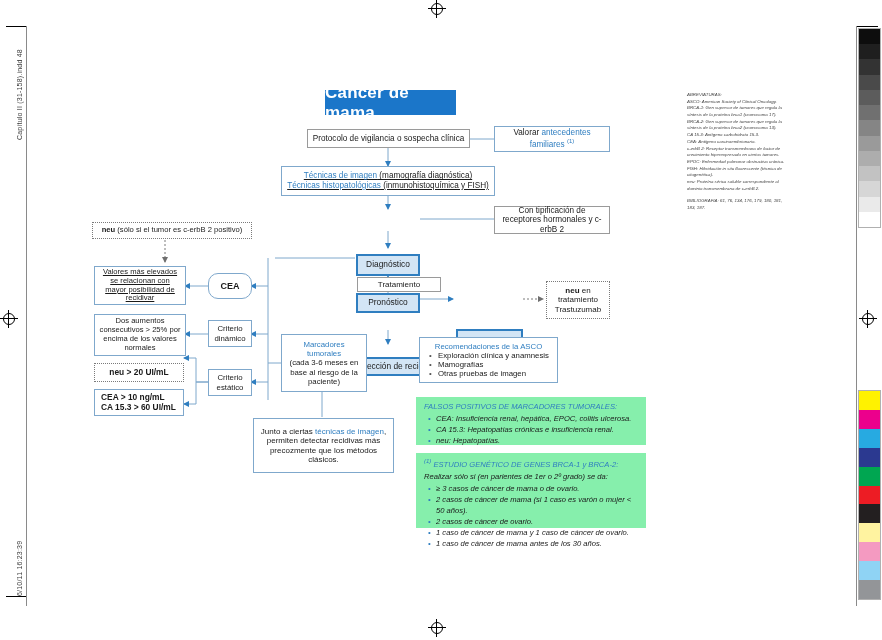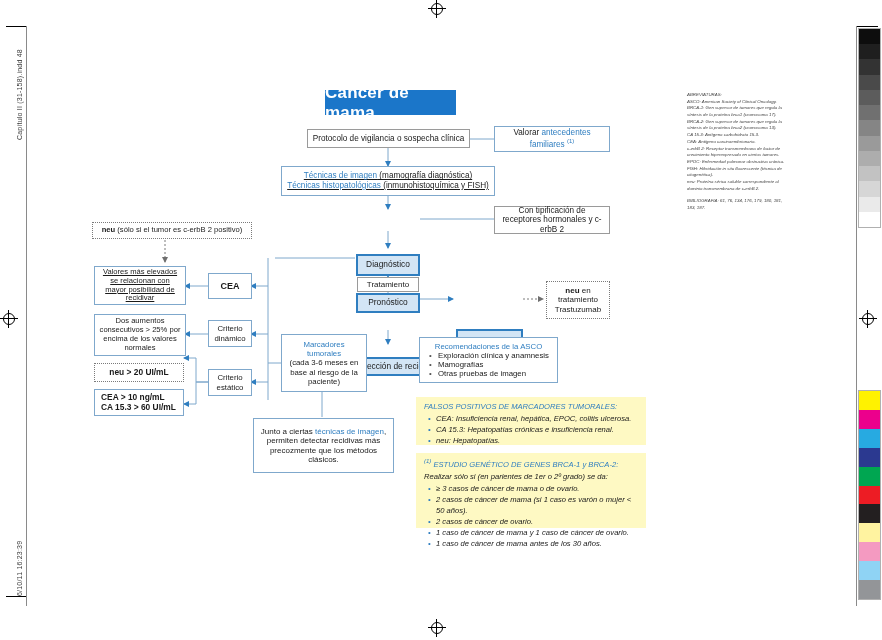--- a/index.html
+++ b/index.html
@@ -98,21 +98,21 @@
     display: flex; align-items: center; justify-content: center;
   }
 
   .acc { color: #2f7ec0; }
   .sup { font-size: 6px; vertical-align: super; }
   .bold { font-weight: bold; }
 
   
   .panel {
     position: absolute;
-    background: #fef9c3;
+    background: #86efac;
     padding: 4px 8px 5px 8px;
     font-style: italic;
     font-size: 7.6px;
     line-height: 1.45;
   }
   .panel .ptitle {
     color: #2f7ec0;
     font-style: italic;
     margin-bottom: 1px;
   }
@@ -282,21 +282,21 @@
   </div>
 
   <div class="node grey" style="left:494px; top:206px; width:116px; height:28px; font-size:8.2px;">
     <span>Con tipificación de receptores hormonales y c-erbB 2</span>
   </div>
 
   <div class="node heavy" style="left:356px; top:248px; width:64px; height:20px; font-size:8.4px;">
     <span>Pronóstico</span>
   </div>
 
-  <div class="node grey" style="left:357px; top:277px; width:62px; height:15px; font-size:8px;">
+  <div class="node grey" style="left:357px; top:277px; width:84px; height:15px; font-size:8px;">
     <span>Tratamiento</span>
   </div>
 
   <div class="node heavy" style="left:456px; top:284px; width:67px; height:30px; font-size:8px;">
     <span>Predicción de la eficacia</span>
   </div>
 
   <div class="node dotted" style="left:546px; top:281px; width:64px; height:38px; font-size:8px;">
     <span><span class="bold">neu</span><span> en tratamiento Trastuzumab</span></span>
   </div>
@@ -306,21 +306,21 @@
   </div>
 
   <div class="node dotted" style="left:92px; top:222px; width:160px; height:17px; font-size:7.6px;">
     <span><span class="bold">neu</span><span> (sólo si el tumor es c-erbB 2 positivo)</span></span>
   </div>
 
   <div class="node blue" style="left:94px; top:266px; width:92px; height:39px; font-size:7.6px;text-decoration:underline;">
     <span>Valores más elevados se relacionan con mayor posibilidad de recidivar</span>
   </div>
 
-  <div class="node blue" style="left:208px; top:273px; width:44px; height:26px; font-size:9px; font-weight:bold;">
+  <div class="node blue" style="left:208px; top:273px; width:44px; height:26px; font-size:9px; font-weight:bold;border-radius:10px;">
     <span>CEA</span>
   </div>
 
   <div class="node blue" style="left:94px; top:314px; width:92px; height:42px; font-size:7.6px;">
     <span>Dos aumentos consecutivos &gt; 25% por encima de los valores normales</span>
   </div>
 
   <div class="node blue" style="left:208px; top:320px; width:44px; height:27px; font-size:7.8px;">
     <span>Criterio dinámico</span>
   </div>

